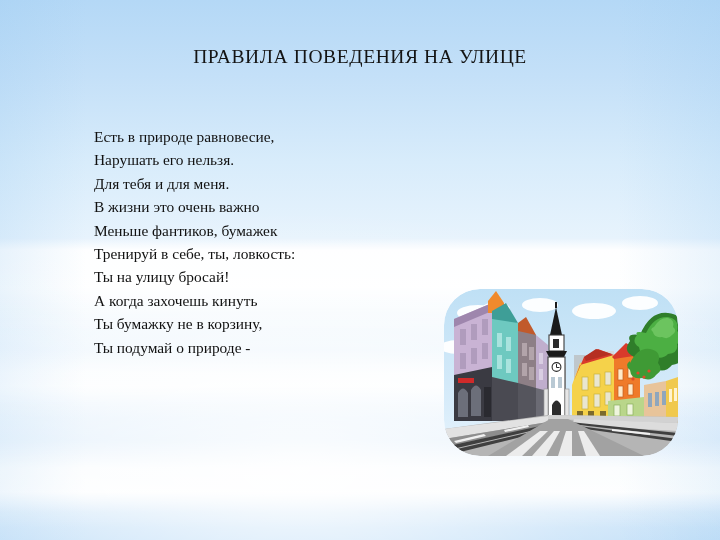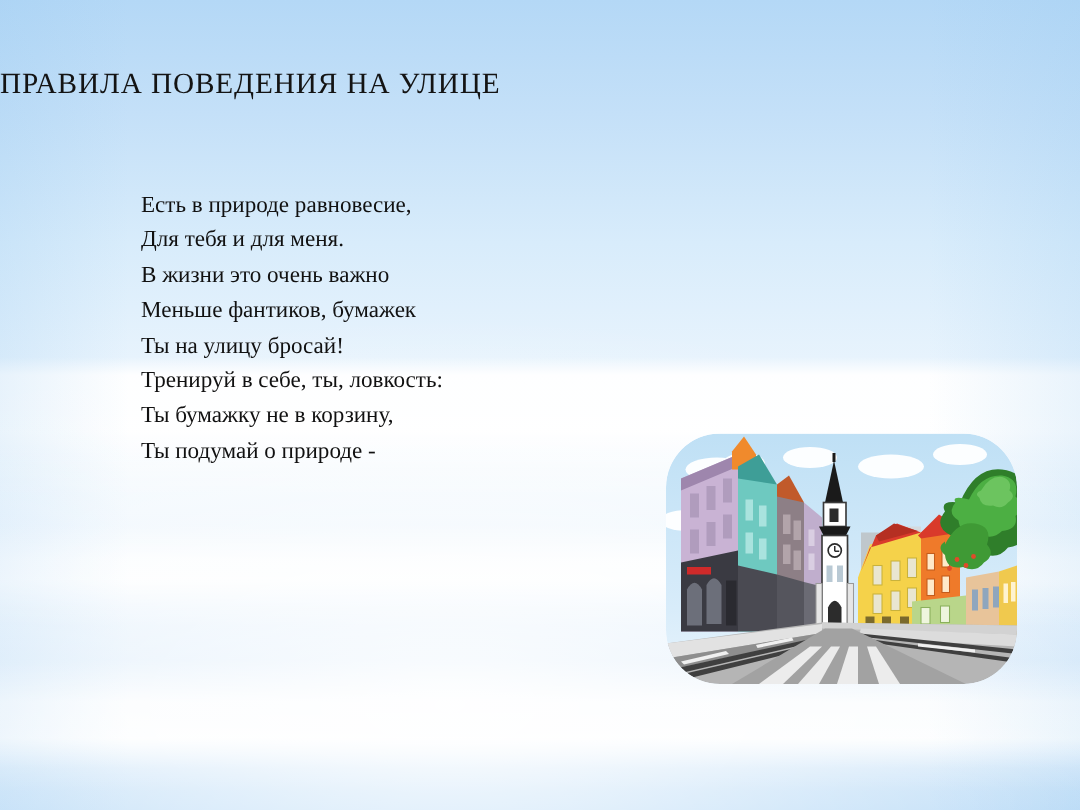--- a/index.html
+++ b/index.html
@@ -83,21 +83,21 @@
         rgba(255,255,255,0.35) 55%,
         rgba(255,255,255,0.00) 100%);
   }
 
   
   #slide-title {
     position: absolute;
     left: 0;
     top: 46px;
     width: 720px;
-    text-align: left;
+    text-align: center;
     font-size: 19.5px;
     letter-spacing: 0.6px;
     color: #141414;
     font-family: "Liberation Serif", "DejaVu Serif", serif;
     font-weight: normal;
     white-space: nowrap;
   }
 
   
   #poem {
@@ -134,25 +134,27 @@
 
   <div class="bg-layer bg-base"></div>
   <div class="bg-layer bg-bands"></div>
   <div class="bg-layer bg-sides"></div>
   <div class="bg-layer bg-glow"></div>
 
   <div id="slide-title">ПРАВИЛА ПОВЕДЕНИЯ НА УЛИЦЕ</div>
 
   <div id="poem">
     <div class="poem-line">Есть в природе равновесие,</div>
+    <div class="poem-line">Нарушать его нельзя.</div>
     <div class="poem-line">Для тебя и для меня.</div>
     <div class="poem-line">В жизни это очень важно</div>
     <div class="poem-line">Меньше фантиков, бумажек</div>
+    <div class="poem-line">Тренируй в себе, ты, ловкость:</div>
     <div class="poem-line">Ты на улицу бросай!</div>
-    <div class="poem-line">Тренируй в себе, ты, ловкость:</div>
+    <div class="poem-line">А когда захочешь кинуть</div>
     <div class="poem-line">Ты бумажку не в корзину,</div>
     <div class="poem-line">Ты подумай о природе -</div>
   </div>
 
   <div id="street-illustration">
     <svg width="234" height="167" viewBox="0 0 234 167" xmlns="http://www.w3.org/2000/svg">
       <defs>
         <clipPath id="frameClip">
           <rect x="0" y="0" width="234" height="167" rx="36" ry="36"></rect>
         </clipPath>

